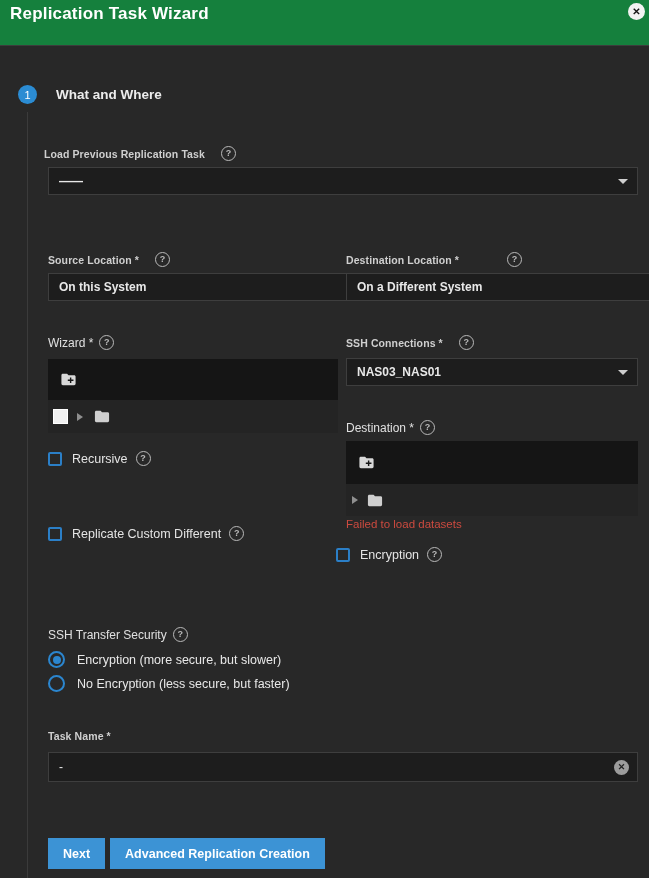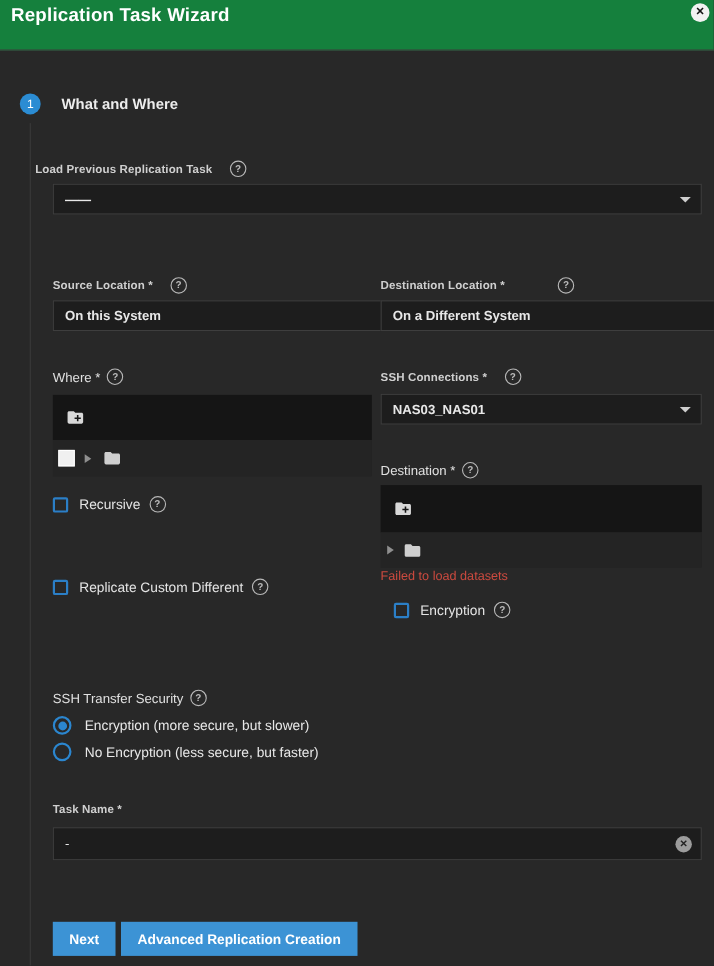--- a/index.html
+++ b/index.html
@@ -61,21 +61,21 @@
 
   <div class="hdr">
     <div class="hdr-title">Replication Task Wizard</div>
     <div class="close">✕</div>
   </div>
 
   <div class="step-circle">1</div>
   <div class="step-title">What and Where</div>
   <div class="vline"></div>
 
-  <div class="lbl" style="left:32px;top:146px;align-items:center;">
+  <div class="lbl" style="left:44px;top:146px;align-items:center;">
     <span>Load Previous Replication Task</span>
     <span class="help"></span>
   </div>
   <div class="sel" style="left:48px;top:167px;width:590px;">
     <span class="val">——</span>
     <span class="caret"></span>
   </div>
 
   <div class="lbl" style="left:48px;top:252px;text-align:right;">
     <span>Source Location *</span>
@@ -88,21 +88,21 @@
   <div class="sel" style="left:48px;top:273px;width:338px;">
     <span class="val">On this System</span>
     <span class="caret"></span>
   </div>
   <div class="sel" style="left:346px;top:273px;width:341px;">
     <span class="val">On a Different System</span>
     <span class="caret"></span>
   </div>
 
   <div class="lbl-md" style="left:48px;top:335px;">
-    <span>Where *</span>
+    <span>Wizard *</span>
     <span class="help"></span>
   </div>
   <div class="tree" style="left:48px;top:359px;width:290px;">
     <div class="tree-row1">
       <svg class="icon-svg" width="21" height="17" viewBox="0 0 24 24">
         <path fill="#d8d8d8" d="M20 6h-8l-2-2H4c-1.1 0-2 .9-2 2v12c0 1.1.9 2 2 2h16c1.1 0 2-.9 2-2V8c0-1.1-.9-2-2-2zm-1 8h-3v3h-2v-3h-3v-2h3V9h2v3h3v2z"></path>
       </svg>
     </div>
     <div class="tree-row2">
       <span class="tcb"></span>
@@ -134,21 +134,21 @@
     </div>
     <div class="tree-row2b">
       <span class="tri"></span>
       <svg class="icon-svg" width="20" height="17" viewBox="0 0 24 24">
         <path fill="#cfcfcf" d="M10 4H4c-1.1 0-2 .9-2 2v12c0 1.1.9 2 2 2h16c1.1 0 2-.9 2-2V8c0-1.1-.9-2-2-2h-8l-2-2z"></path>
       </svg>
     </div>
   </div>
   <div class="error" style="left:346px;top:518px;">Failed to load datasets</div>
 
-  <div class="cb-row" style="left:358px;top:547px;">
+  <div class="cb-row" style="left:336px;top:547px;">
     <span class="cb"></span>
     <span class="cb-label">
       <span>Encryption</span>
       <span class="help"></span>
     </span>
   </div>
 
   <div class="cb-row" style="left:48px;top:451px;">
     <span class="cb"></span>
     <span class="cb-label">

